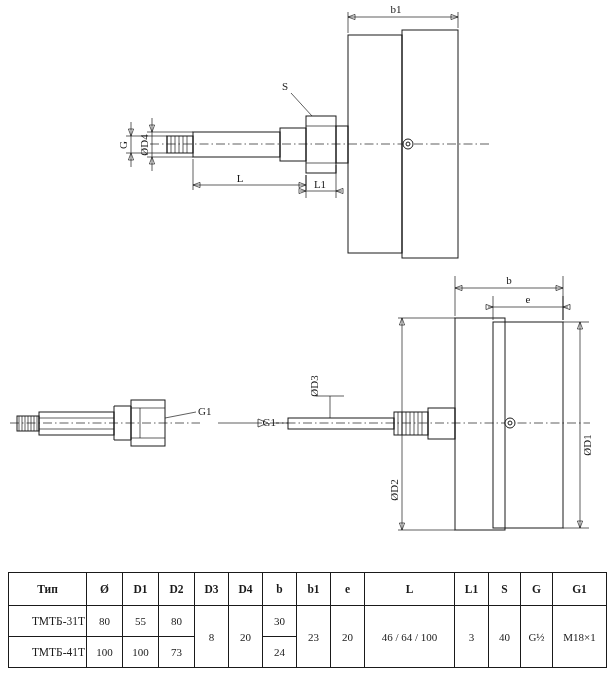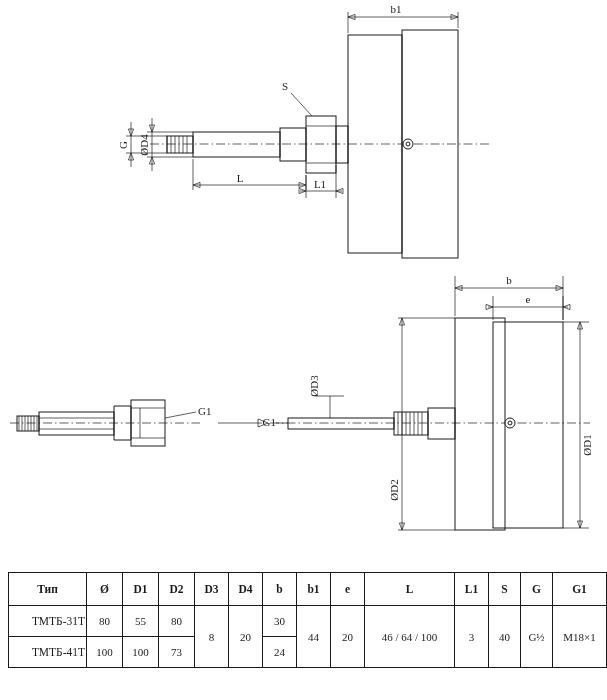--- a/index.html
+++ b/index.html
@@ -335,21 +335,21 @@
       </thead>
       <tbody>
         <tr>
           <td class="type">ТМТБ-31Т</td>
           <td>80</td>
           <td>55</td>
           <td>80</td>
           <td rowspan="2">8</td>
           <td rowspan="2">20</td>
           <td>30</td>
-          <td rowspan="2">44</td>
+          <td rowspan="2">23</td>
           <td rowspan="2">20</td>
           <td rowspan="2">46 / 64 / 100</td>
           <td rowspan="2">3</td>
           <td rowspan="2">40</td>
           <td rowspan="2">G½</td>
           <td rowspan="2">M18×1</td>
           <td>0,38</td>
         </tr>
         <tr>
           <td class="type">ТМТБ-41Т</td>

